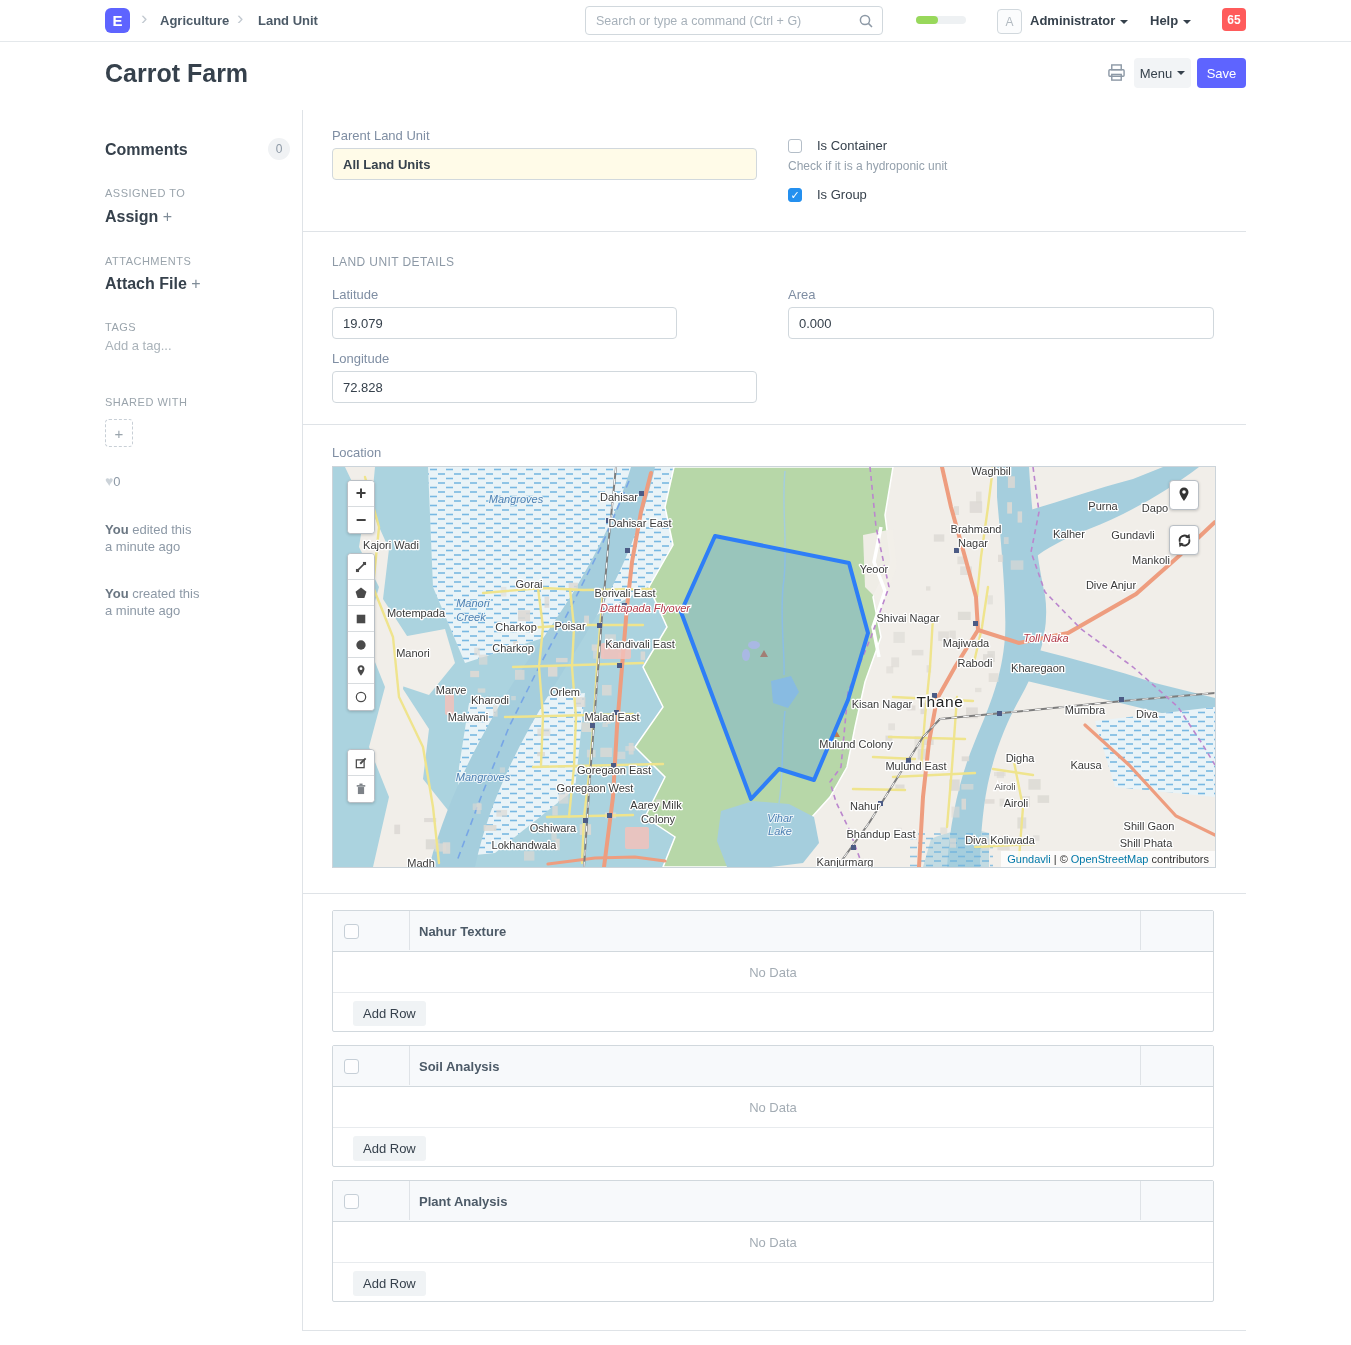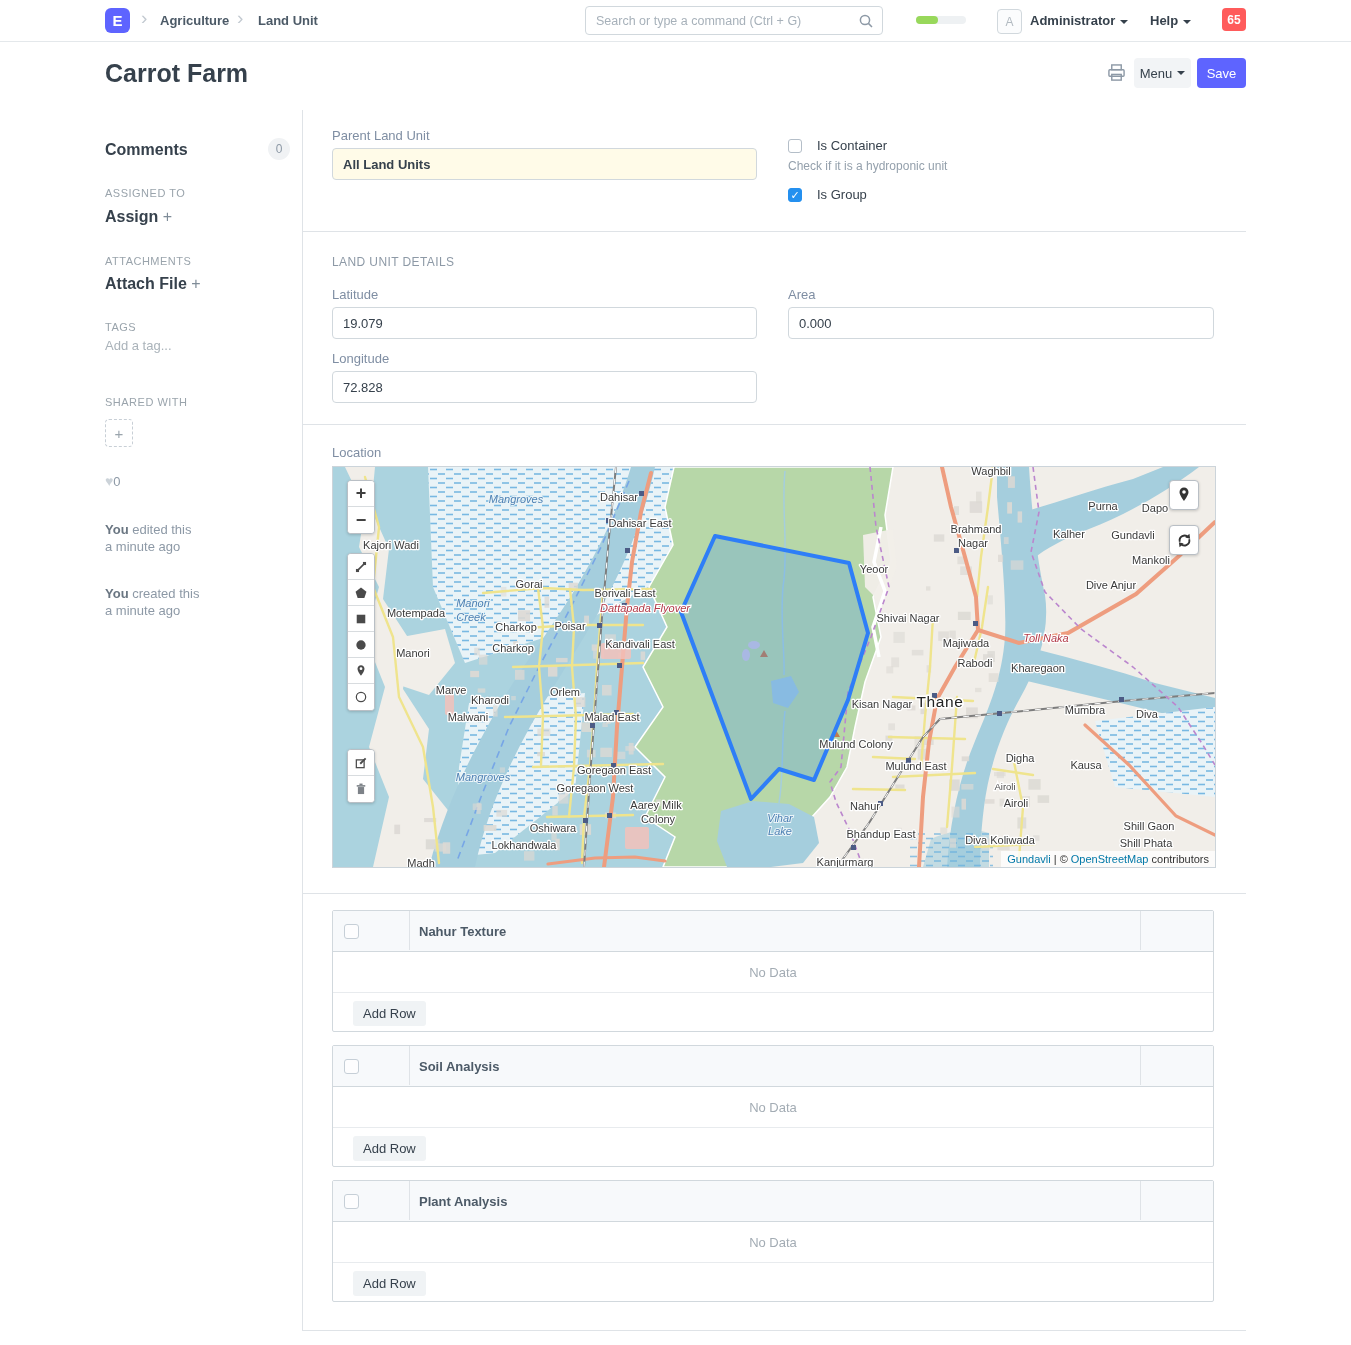--- a/index.html
+++ b/index.html
@@ -153,21 +153,21 @@
       <span>Is Container</span>
   </div>
   <div class="help-text" style="left:788px;top:159px">Check if it is a hydroponic unit</div>
   <div class="cbrow" style="left:788px;top:187px">
     <span class="cb on">✓</span>
       <span>Is Group</span>
   </div>
 
   <div class="sect-label" style="left:332px;top:255px">LAND UNIT DETAILS</div>
   <div class="flabel" style="left:332px;top:287px">Latitude</div>
-  <input class="finput" style="left: 332px; top: 307px; width: 425px;" value="19.079">
+  <input class="finput" style="left: 332px; top: 307px; width: 345px;" value="19.079">
   <div class="flabel" style="left:788px;top:287px">Area</div>
   <input class="finput" style="left: 788px; top: 307px; width: 426px;" value="0.000">
   <div class="flabel" style="left:332px;top:351px">Longitude</div>
   <input class="finput" style="left: 332px; top: 371px; width: 425px;" value="72.828">
 
   <div class="flabel" style="left:332px;top:445px">Location</div>
   <div class="map">
     <svg id="map-svg" width="882" height="400" viewBox="0 0 882 400">
       <defs>
         <pattern id="mang" width="16" height="9" patternUnits="userSpaceOnUse">

